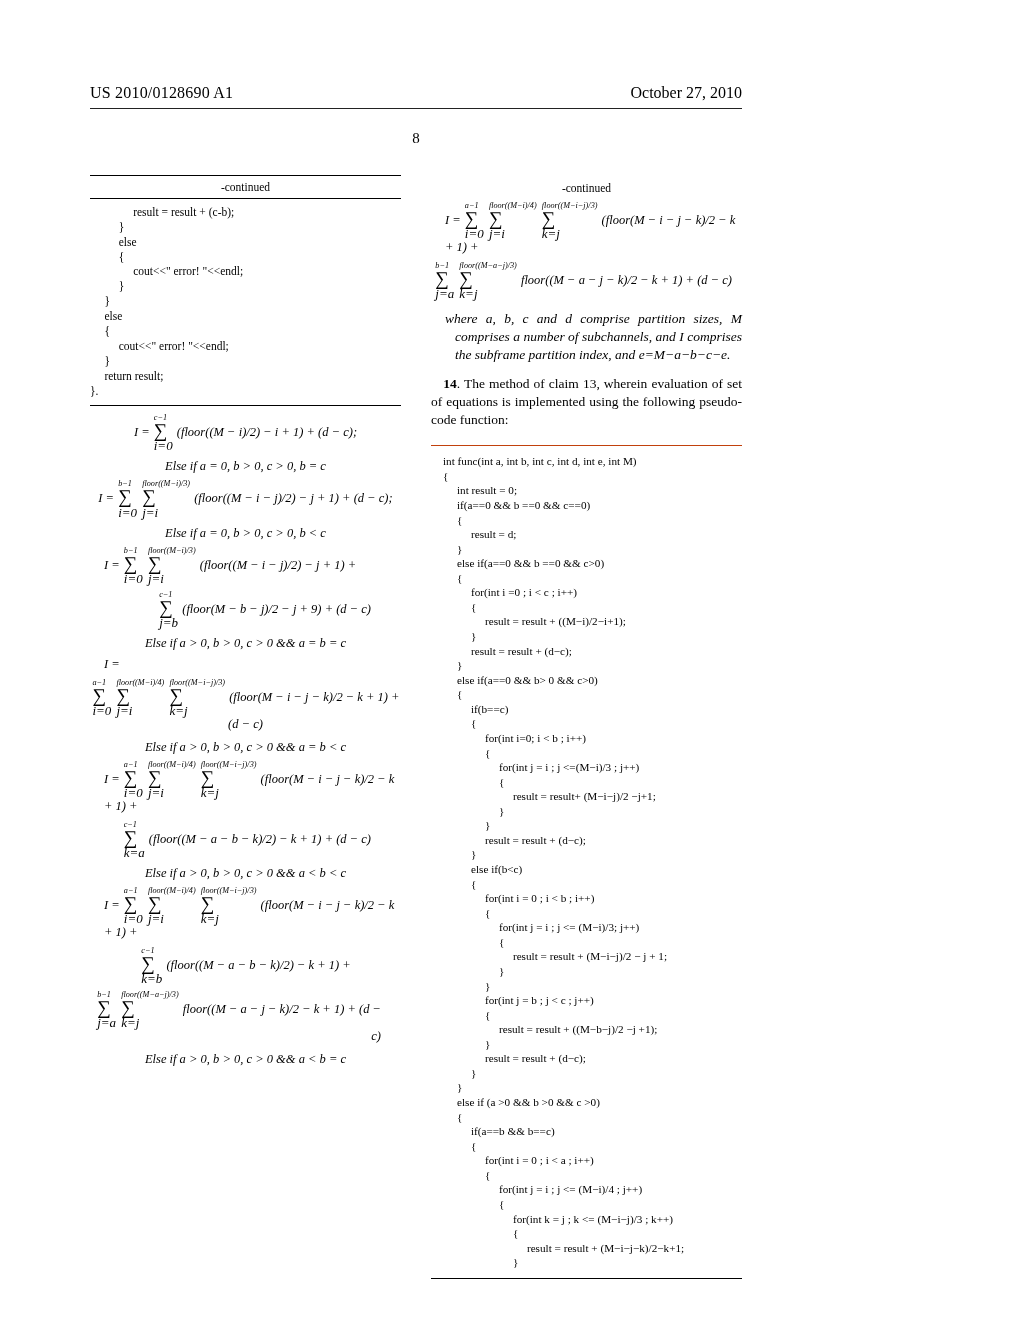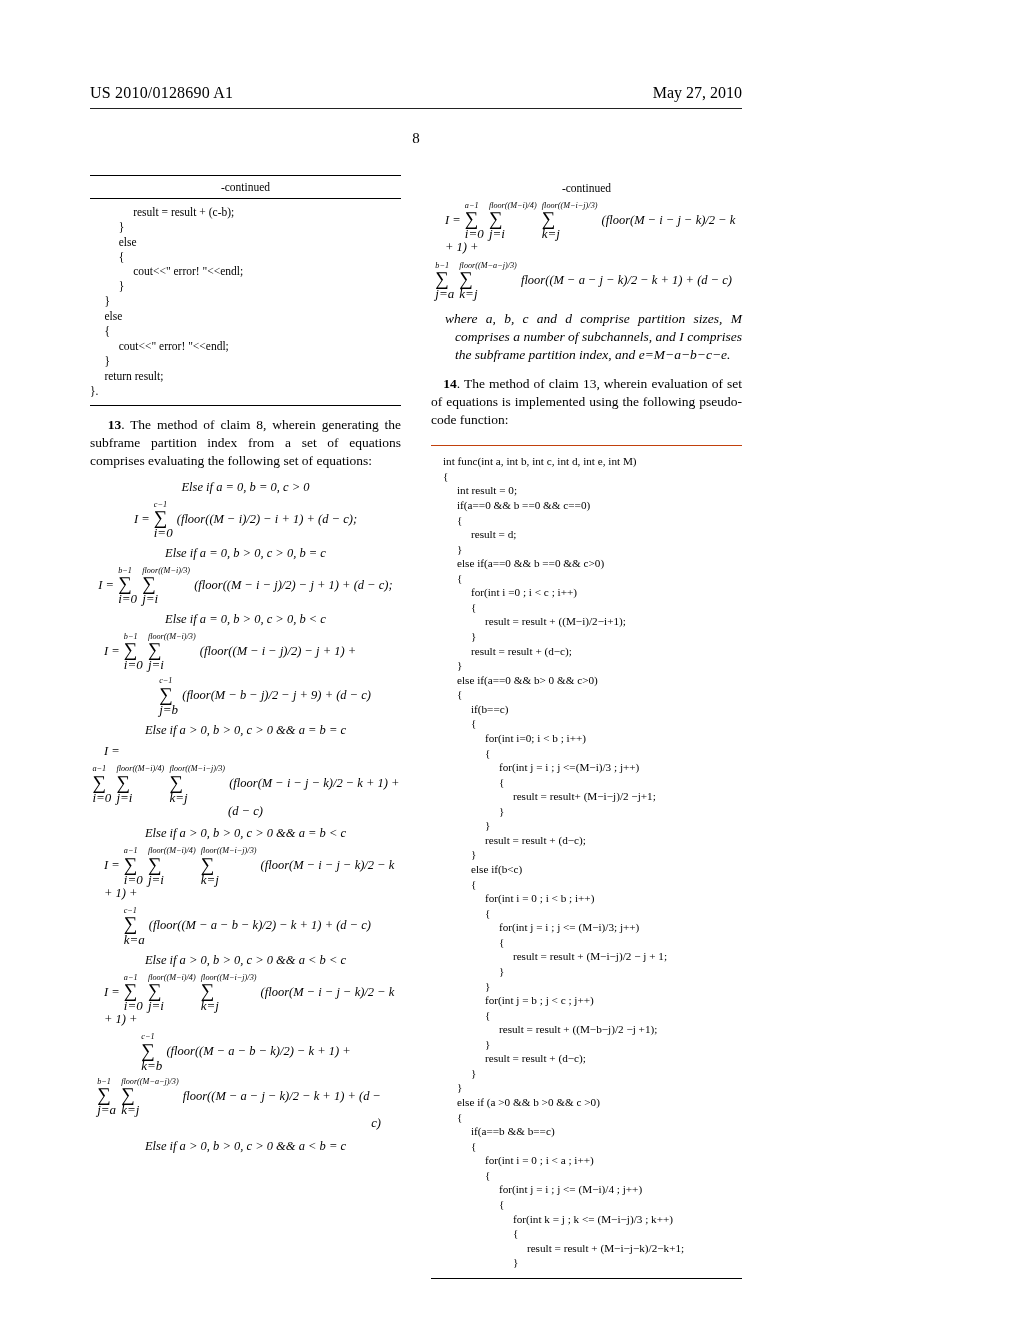--- a/index.html
+++ b/index.html
@@ -126,21 +126,21 @@
     font-style: italic;
   }
   .small { font-size: 11.5px; }
 </style>
 </head>
 <body>
 
 <div class="page">
 
   <div class="hdr-left">US 2010/0128690 A1</div>
-  <div class="hdr-right">May 27, 2010</div>
+  <div class="hdr-right">October 27, 2010</div>
   <div class="hdr-rule"></div>
   <div class="pageno">8</div>
 
   <div class="cols">
 
     <div class="block">
       <div class="continued-box">
         <div class="continued-title">-continued</div>
 <pre class="code">               result = result + (c-b);
           }
@@ -151,26 +151,22 @@
      }
      else
      {
           cout&lt;&lt;" error! "&lt;&lt;endl;
      }
      return result;
 }.</pre>
       </div>
     </div>
 
-    <div class="para block">
-      &nbsp;&nbsp;&nbsp;<span class="lead">13</span><span>. The method of claim 8, wherein generating the subframe partition index from a set of equations comprises evaluating the following set of equations:</span>
-    </div>
-
-
-    <div class="eqlabel block"><span class="it">Else if a = 0, b = 0, c &gt; 0</span></div>
+
+
     <div class="eq block">
       <span class="it">I = </span>
       <span class="sum"><span class="top">c−1</span><span class="sig">∑</span><span class="bot">i=0</span></span>
       <span class="it">(floor((M − i)/2) − i + 1) + (d − c);</span>
     </div>
 
     <div class="eqlabel block"><span class="it">Else if a = 0, b &gt; 0, c &gt; 0, b = c</span></div>
     <div class="eq block">
       <span class="it">I = </span>
       <span class="sum"><span class="top">b−1</span><span class="sig">∑</span><span class="bot">i=0</span></span>

